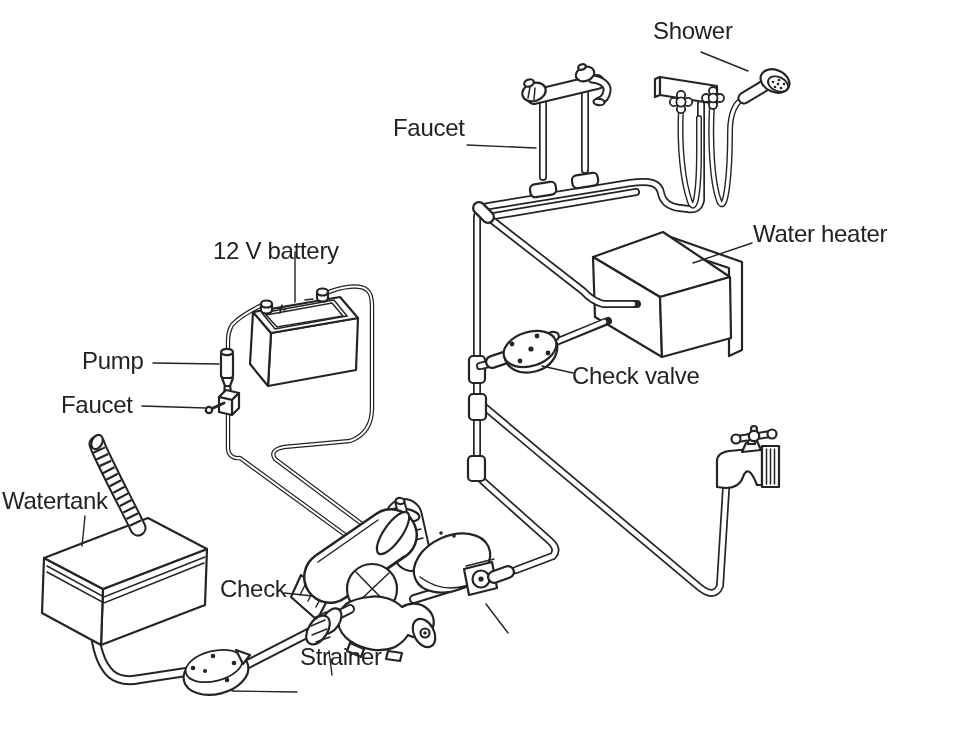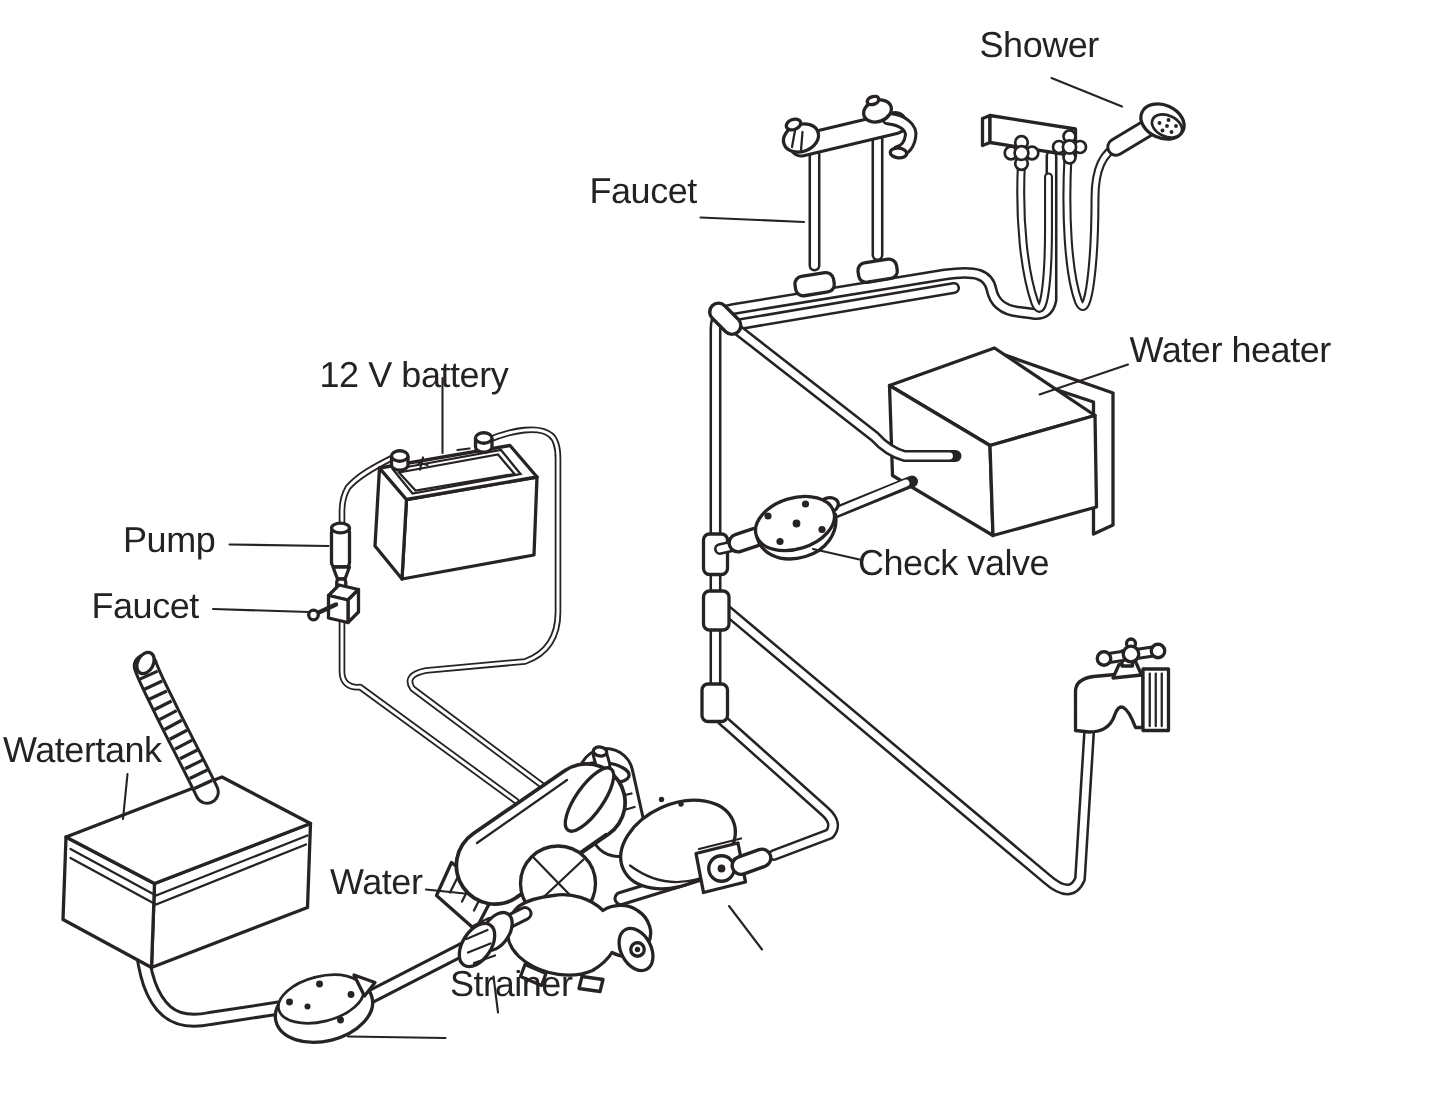--- a/index.html
+++ b/index.html
@@ -307,15 +307,15 @@
 </svg>
 
   <div class="lbl" style="left:653px;top:18px">Shower</div>
   <div class="lbl" style="left:393px;top:115px">Faucet</div>
   <div class="lbl" style="left:572px;top:363px">Check valve</div>
   <div class="lbl" style="left:753px;top:221px">Water heater</div>
   <div class="lbl" style="left:213px;top:238px">12 V battery</div>
   <div class="lbl" style="left:82px;top:348px">Pump</div>
   <div class="lbl" style="left:61px;top:392px">Faucet</div>
   <div class="lbl" style="left:2px;top:488px">Watertank</div>
-  <div class="lbl" style="left:220px;top:576px">Water</div>
+  <div class="lbl" style="left:220px;top:576px">Check</div>
   <div class="lbl" style="left:300px;top:644px">Strainer</div>
 </div>
 
 </body></html>

